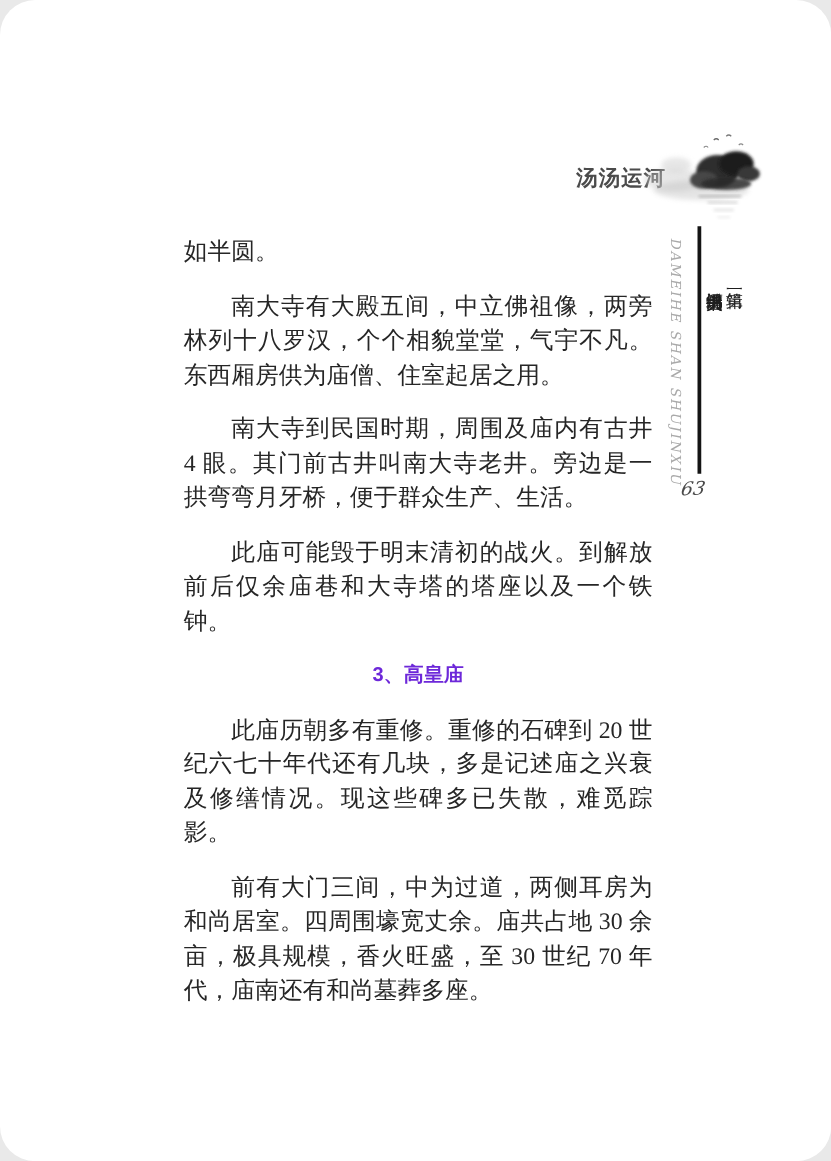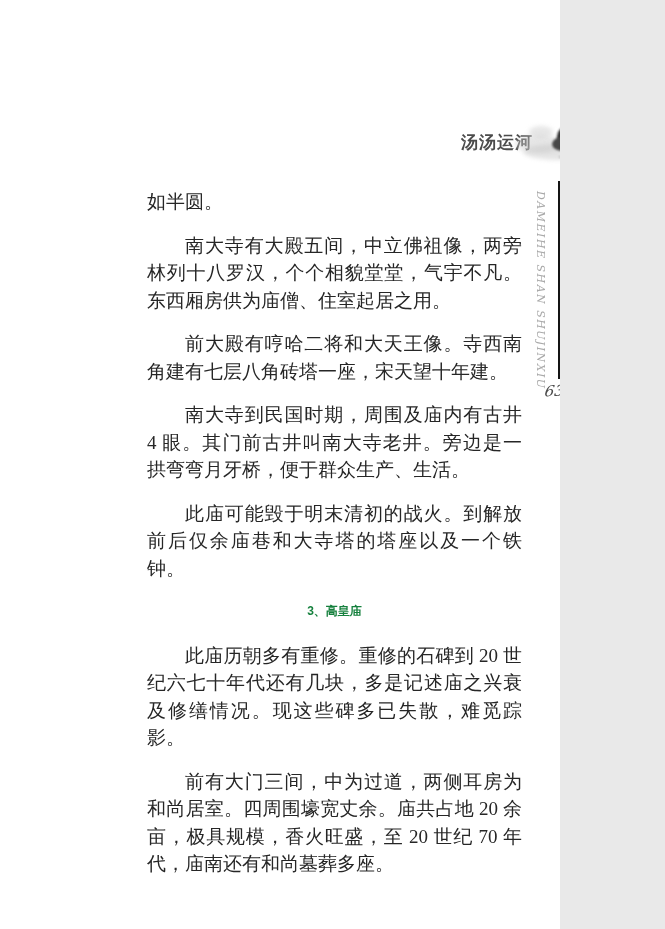--- a/index.html
+++ b/index.html
@@ -1,21 +1,22 @@
 <!DOCTYPE html>
 <html><head>
 <meta charset="utf-8">
 <style>
   html,body{margin:0;padding:0;background:#e9e9e9;}
   .page{
     position:relative;
-    width:560px;height:929px;
+    width:665px;height:929px;
     background:#ffffff;
     overflow:hidden;
     font-family:"Liberation Serif","DejaVu Serif",serif;
+    border-radius:28px;
   }
   
   .running-title{
     position:absolute;left:461px;top:131px;
     font-family:"Liberation Sans","DejaVu Sans",sans-serif;
     font-weight:bold;font-size:17px;letter-spacing:1px;
     color:#4b4b4b;white-space:nowrap;
   }
   .ink-art{position:absolute;left:511px;top:104px;}
   
@@ -47,22 +48,22 @@
   
   .body-text{
     position:absolute;left:131px;top:172px;width:407px;
     font-size:19px;line-height:27.5px;color:#262626;
     text-align:justify;text-justify:inter-character;
   }
   .body-text p{margin:16px;text-indent:2em;}
   .body-text p.no-indent{text-indent:0;}
   .body-text h3{
     margin:14px 0 0 0;padding:0;
-    font-size:12px;line-height:27.5px;font-weight:bold;
-    text-align:center;text-indent:0;color:#15803d;
+    font-size:16px;line-height:27.5px;font-weight:bold;
+    text-align:center;text-indent:0;color:#6d28d9;
     font-family:"Liberation Sans","DejaVu Sans",sans-serif;
   }
 </style>
 </head>
 <body>
 
 <div class="page">
 
   <div class="running-title">汤汤运河</div>
 
@@ -103,21 +104,20 @@
   <div class="roman-title">DAMEIHE SHAN SHUJINXIU</div>
   <div class="cjk-vertical">
     <span class="series">第一辑</span>
     <span class="booktitle">大美河山书锦绣</span>
   </div>
   <div class="folio">63</div>
 
   <div class="body-text">
     <p class="no-indent">如半圆。</p>
     <p>南大寺有大殿五间，中立佛祖像，两旁林列十八罗汉，个个相貌堂堂，气宇不凡。东西厢房供为庙僧、住室起居之用。</p>
-    <p>前大殿有哼哈二将和大天王像。寺西南角建有七层八角砖塔一座，宋天望十年建。</p>
     <p>南大寺到民国时期，周围及庙内有古井 4 眼。其门前古井叫南大寺老井。旁边是一拱弯弯月牙桥，便于群众生产、生活。</p>
     <p>此庙可能毁于明末清初的战火。到解放前后仅余庙巷和大寺塔的塔座以及一个铁钟。</p>
     <h3>3、高皇庙</h3>
     <p>此庙历朝多有重修。重修的石碑到 20 世纪六七十年代还有几块，多是记述庙之兴衰及修缮情况。现这些碑多已失散，难觅踪影。</p>
-    <p>前有大门三间，中为过道，两侧耳房为和尚居室。四周围壕宽丈余。庙共占地 20 余亩，极具规模，香火旺盛，至 20 世纪 70 年代，庙南还有和尚墓葬多座。</p>
+    <p>前有大门三间，中为过道，两侧耳房为和尚居室。四周围壕宽丈余。庙共占地 30 余亩，极具规模，香火旺盛，至 30 世纪 70 年代，庙南还有和尚墓葬多座。</p>
   </div>
 
 </div>
 
 </body></html>

